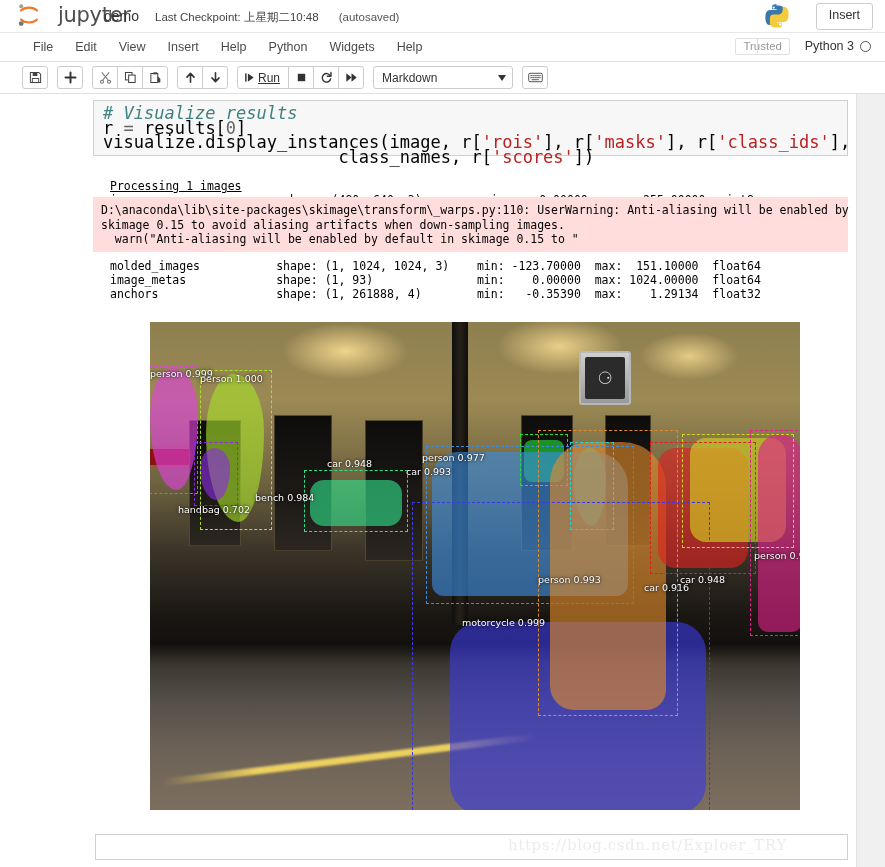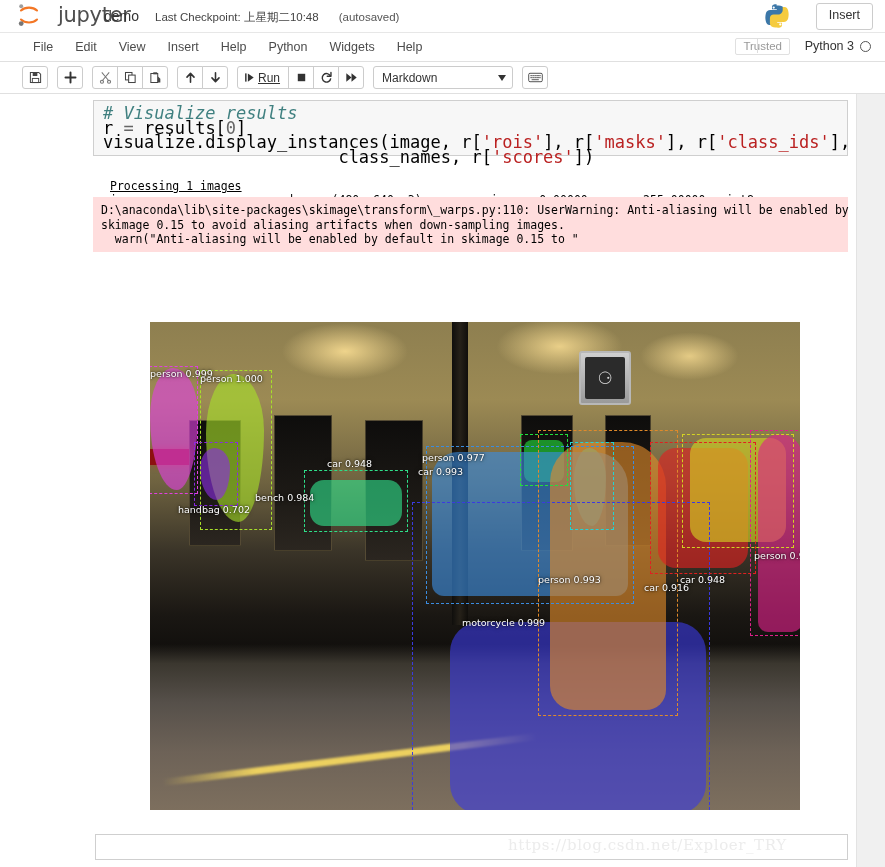--- a/index.html
+++ b/index.html
@@ -447,20 +447,23 @@
 
     <div class="cell outtext" id="out-pre-1">Processing 1 images
 image                    shape: (480, 640, 3)         min:    0.00000  max:  255.00000  uint8</div>
 
     <div class="cell" id="warn-block">
       <div class="outtext">D:\anaconda\lib\site-packages\skimage\transform\_warps.py:110: UserWarning: Anti-aliasing will be enabled by default in
 skimage 0.15 to avoid aliasing artifacts when down-sampling images.
   warn("Anti-aliasing will be enabled by default in skimage 0.15 to "</div>
     </div>
 
+    <div class="cell outtext" id="out-pre-2">molded_images           shape: (1, 1024, 1024, 3)    min: -123.70000  max:  151.10000  float64
+image_metas             shape: (1, 93)               min:    0.00000  max: 1024.00000  float64
+anchors                 shape: (1, 261888, 4)        min:   -0.35390  max:    1.29134  float32</div>
 
     <div class="cell" id="det-image-wrap">
       <div id="det-image">
 
         <div class="photo-bg"></div>
 
         <div class="shopwin" style="left:6%;top:20%;width:8%;height:26%"></div>
         <div class="shopwin" style="left:19%;top:19%;width:9%;height:28%"></div>
         <div class="shopwin" style="left:33%;top:20%;width:9%;height:29%"></div>
         <div class="shopwin" style="left:57%;top:19%;width:8%;height:28%"></div>
@@ -497,21 +500,21 @@
         <div class="bbox" style="left:500px;top:120px;width:106px;height:132px;border-color:#e02020"></div>
         <div class="bbox" style="left:532px;top:112px;width:112px;height:114px;border-color:#d4d422"></div>
         <div class="bbox" style="left:600px;top:108px;width:58px;height:206px;border-color:#e0208a"></div>
 
         <div class="det-label" style="left:0px;top:46px">person 0.999</div>
         <div class="det-label" style="left:50px;top:51px">person 1.000</div>
         <div class="det-label" style="left:28px;top:182px">handbag 0.702</div>
         <div class="det-label" style="left:105px;top:170px">bench 0.984</div>
         <div class="det-label" style="left:177px;top:136px">car 0.948</div>
         <div class="det-label" style="left:272px;top:130px">person 0.977</div>
-        <div class="det-label" style="left:268px;top:144px">car 0.993</div>
+        <div class="det-label" style="left:256px;top:144px">car 0.993</div>
         <div class="det-label" style="left:312px;top:295px">motorcycle 0.999</div>
         <div class="det-label" style="left:388px;top:252px">person 0.993</div>
         <div class="det-label" style="left:494px;top:260px">car 0.916</div>
         <div class="det-label" style="left:530px;top:252px">car 0.948</div>
         <div class="det-label" style="left:604px;top:228px">person 0.99</div>
       </div>
     </div>
 
     <div class="cell" id="empty-cell-2"></div>
   </div>

